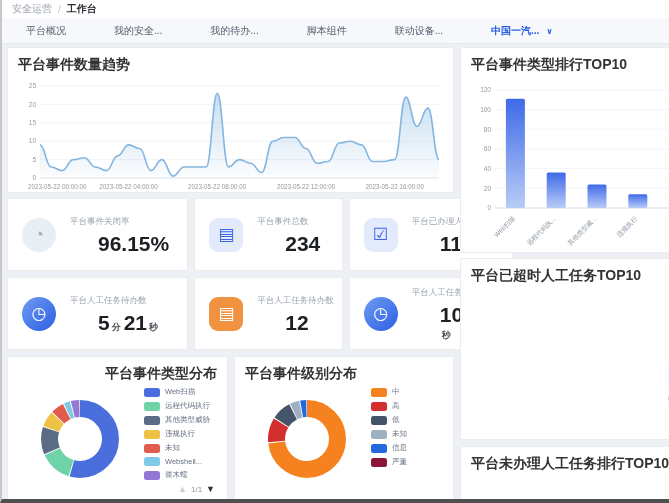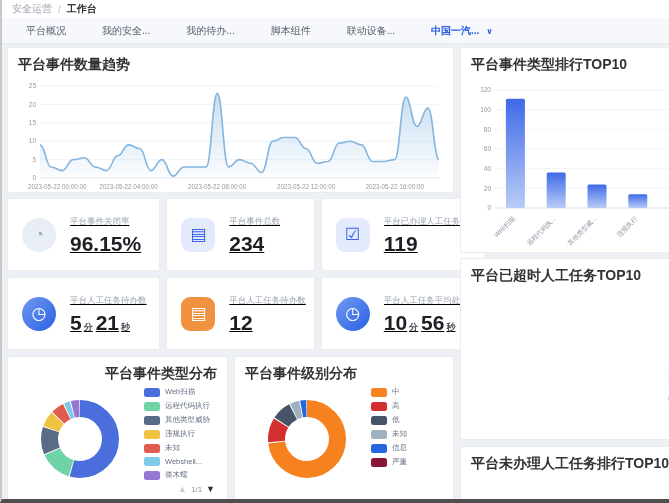--- a/index.html
+++ b/index.html
@@ -5,21 +5,21 @@
   html,body{margin:0;padding:0;background:#fafafa;}
   .screen{position:relative;width:669px;height:503px;overflow:hidden;background:#edf0f4;
     font-family:"Liberation Sans","DejaVu Sans",sans-serif;box-sizing:border-box;
     border-left:2px solid #c8c8c8;border-bottom:4px solid #4f4f4f;}
   .topbar{position:absolute;left:0;top:0;right:0;height:18px;background:#fff;display:flex;
     align-items:center;padding-left:10px;font-size:10px;gap:6px;}
   .bc-sec{color:#9aa3af;}
   .bc-sep{color:#c0c6cf;}
   .bc-cur{color:#2b2f36;font-weight:bold;}
   .tabbar{position:absolute;left:0;top:18px;right:0;height:25px;background:#f6f8fb;
-    border-bottom:1px solid #e4e8ee;display:flex;align-items:center;padding-left:24px;gap:36px;}
+    border-bottom:1px solid #e4e8ee;display:flex;align-items:center;padding-left:24px;gap:48px;}
   .tab{font-size:10px;color:#55606e;cursor:pointer;white-space:nowrap;}
   .tab.active{color:#2b5fe3;font-weight:bold;}
   .tab .chev{font-size:8px;margin-left:4px;color:#2b5fe3;}
   .card{position:absolute;background:#fff;border:1px solid #ececec;border-radius:2px;box-sizing:border-box;}
   .card-title{font-size:14px;font-weight:bold;color:#333;padding:8px 10px 4px 10px;white-space:nowrap;}
   .card-trend{left:5px;top:47px;width:447px;height:146px;}
   .kpi-grid{position:absolute;left:5px;top:198px;width:447px;height:152px;display:grid;
     grid-template-columns:repeat(3,1fr);grid-template-rows:1fr 1fr;gap:6px;}
   .kpi{position:relative;background:#fff;border:1px solid #ececec;border-radius:2px;display:flex;
     align-items:center;padding:0 8px 0 14px;box-sizing:border-box;}
@@ -28,23 +28,23 @@
   .ic-gauge{background:#e9eef5;color:#9fb0c6;}
   .ic-gauge::before{content:"◔";}
   .ic-doc{background:#e3eafb;color:#3c64e8;border-radius:9px;}
   .ic-doc::before{content:"▤";}
   .ic-check{background:#e3eafb;color:#3c64e8;border-radius:9px;}
   .ic-check::before{content:"☑";}
   .ic-clock{background:linear-gradient(135deg,#6f9bf2,#2b5fe3);color:#fff;}
   .ic-clock::before{content:"◷";}
   .ic-pending{background:#f0923f;color:#fff;border-radius:9px;}
   .ic-pending::before{content:"▤";}
-  .kpi-body{padding-left:14px;min-width:0;text-decoration:underline;}
+  .kpi-body{padding-left:14px;min-width:0;}
   .kpi-label{font-size:8.5px;color:#9aa3af;margin-bottom:5px;white-space:nowrap;overflow:hidden;}
-  .kpi-vals{line-height:1;}
+  .kpi-vals{line-height:1;margin-left:28px;}
   .kpi-num{font-size:21px;font-weight:bold;color:#1c1f24;}
   .kpi-unit{font-size:9px;font-weight:bold;color:#4a4f57;margin:0 3px 0 2px;}
   .card-typedist{left:5px;top:356px;width:221px;height:144px;text-align:right;}
   .card-leveldist{left:232px;top:356px;width:220px;height:144px;}
   .donut{position:absolute;left:22px;top:32px;width:100px;height:100px;}
   .dist-legend{position:absolute;left:136px;top:30px;display:flex;flex-direction:column;gap:4px;}
   .lg-item{display:flex;align-items:center;gap:5px;cursor:pointer;}
   .lg-swatch{width:16px;height:9px;border-radius:2.5px;flex:0 0 16px;}
   .lg-label{font-size:7.5px;color:#667085;white-space:nowrap;}
   .pager{position:absolute;right:12px;bottom:5px;font-size:9px;display:flex;align-items:center;gap:4px;}

